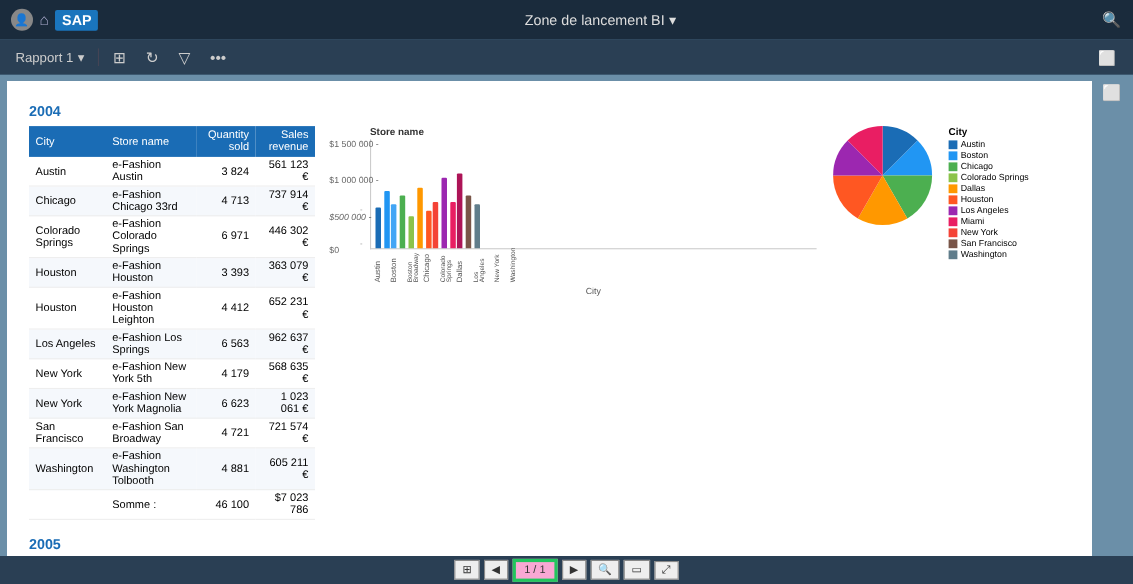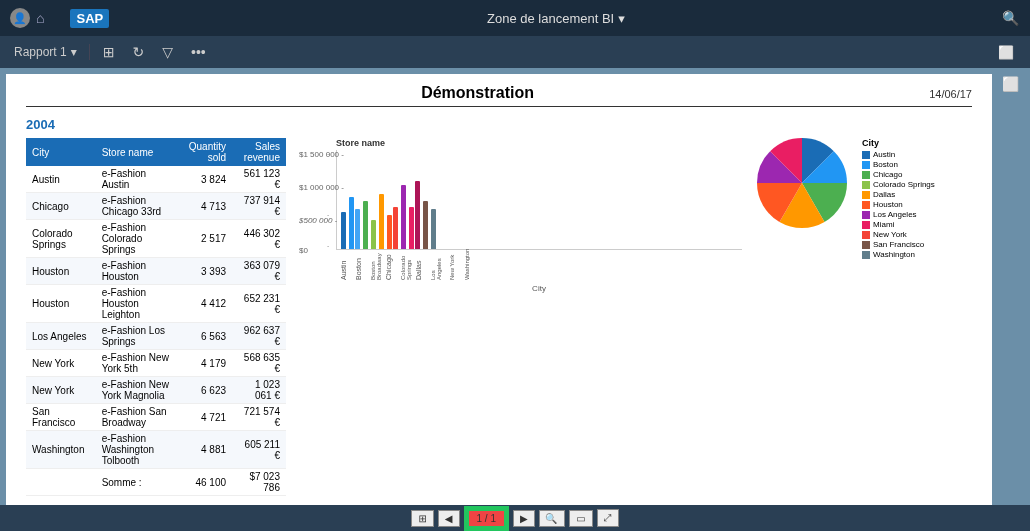--- a/index.html
+++ b/index.html
@@ -10,21 +10,21 @@
       background: #1a2b3c;
       height: 36px;
       display: flex;
       align-items: center;
       padding: 0 10px;
       gap: 12px;
     }
     .nav-logo { display: flex; align-items: center; gap: 6px; }
     .nav-logo .user-icon { width: 20px; height: 20px; border-radius: 50%; background: #888; display: flex; align-items: center; justify-content: center; color: #fff; font-size: 11px; }
     .nav-logo .home-icon { color: #aac; font-size: 14px; cursor: pointer; }
-    .sap-logo { background: #1a75bd; color: white; font-weight: bold; font-size: 13px; padding: 2px 6px; border-radius: 2px; margin-left: 20px; }
+    .sap-logo { background: #1a75bd; color: white; font-weight: bold; font-size: 13px; padding: 2px 6px; border-radius: 2px; }
     .nav-title { flex: 1; text-align: center; color: #ddd; font-size: 13px; display: flex; align-items: center; justify-content: center; gap: 4px; cursor: pointer; }
     .nav-search { color: #aaa; font-size: 14px; cursor: pointer; }
 
     
     .toolbar {
       background: #2a3f54;
       height: 32px;
       display: flex;
       align-items: center;
       padding: 0 10px;
@@ -99,21 +99,21 @@
       left: 0;
       right: 0;
       height: 26px;
       background: #2a3f54;
       display: flex;
       align-items: center;
       justify-content: center;
       gap: 4px;
     }
     .page-btn { background: #eee; border: 1px solid #888; color: #333; font-size: 10px; padding: 2px 6px; cursor: pointer; }
-    .page-info { background: #ef4444; border: 5px solid #22c55e; color: #333; font-size: 10px; padding: 2px 8px; }
+    .page-info { background: #f9a8d4; border: 3px solid #22c55e; color: #333; font-size: 10px; padding: 2px 8px; }
 
     
     svg.pie { overflow: visible; }
   </style>
 </head>
 <body>
 
 <div style="position:relative; width:1030px; height:531px; overflow:hidden;">
 
   <div class="top-nav">
@@ -140,24 +140,20 @@
     <div class="toolbar-icon">▽</div>
     <div class="toolbar-icon">•••</div>
     <div class="toolbar-right">
       <div class="toolbar-right-icon">⬜</div>
     </div>
   </div>
 
   <div class="main-area">
     <div class="report-panel">
 
-      <div class="report-header">
-        <span class="report-title">Démonstration</span>
-        <span class="report-date">14/06/17</span>
-      </div>
 
       <div class="year-section">
         <div class="year-heading">2004</div>
         <div style="display:flex; gap:10px; align-items:flex-start;">
           <div style="flex: 0 0 auto; width: 260px;">
             <table class="data-table">
               <thead>
                 <tr>
                   <th>City</th>
                   <th>Store name</th>
@@ -174,21 +170,21 @@
                   </tr>
                   <tr>
                     <td>Chicago</td>
                     <td>e-Fashion Chicago 33rd</td>
                     <td class="right">4 713</td>
                     <td class="right">737 914 €</td>
                   </tr>
                   <tr>
                     <td>Colorado Springs</td>
                     <td>e-Fashion Colorado Springs</td>
-                    <td class="right">2 517</td>
+                    <td class="right">6 971</td>
                     <td class="right">446 302 €</td>
                   </tr>
                   <tr>
                     <td>Houston</td>
                     <td>e-Fashion Houston</td>
                     <td class="right">3 393</td>
                     <td class="right">363 079 €</td>
                   </tr>
                   <tr>
                     <td>Houston</td>

